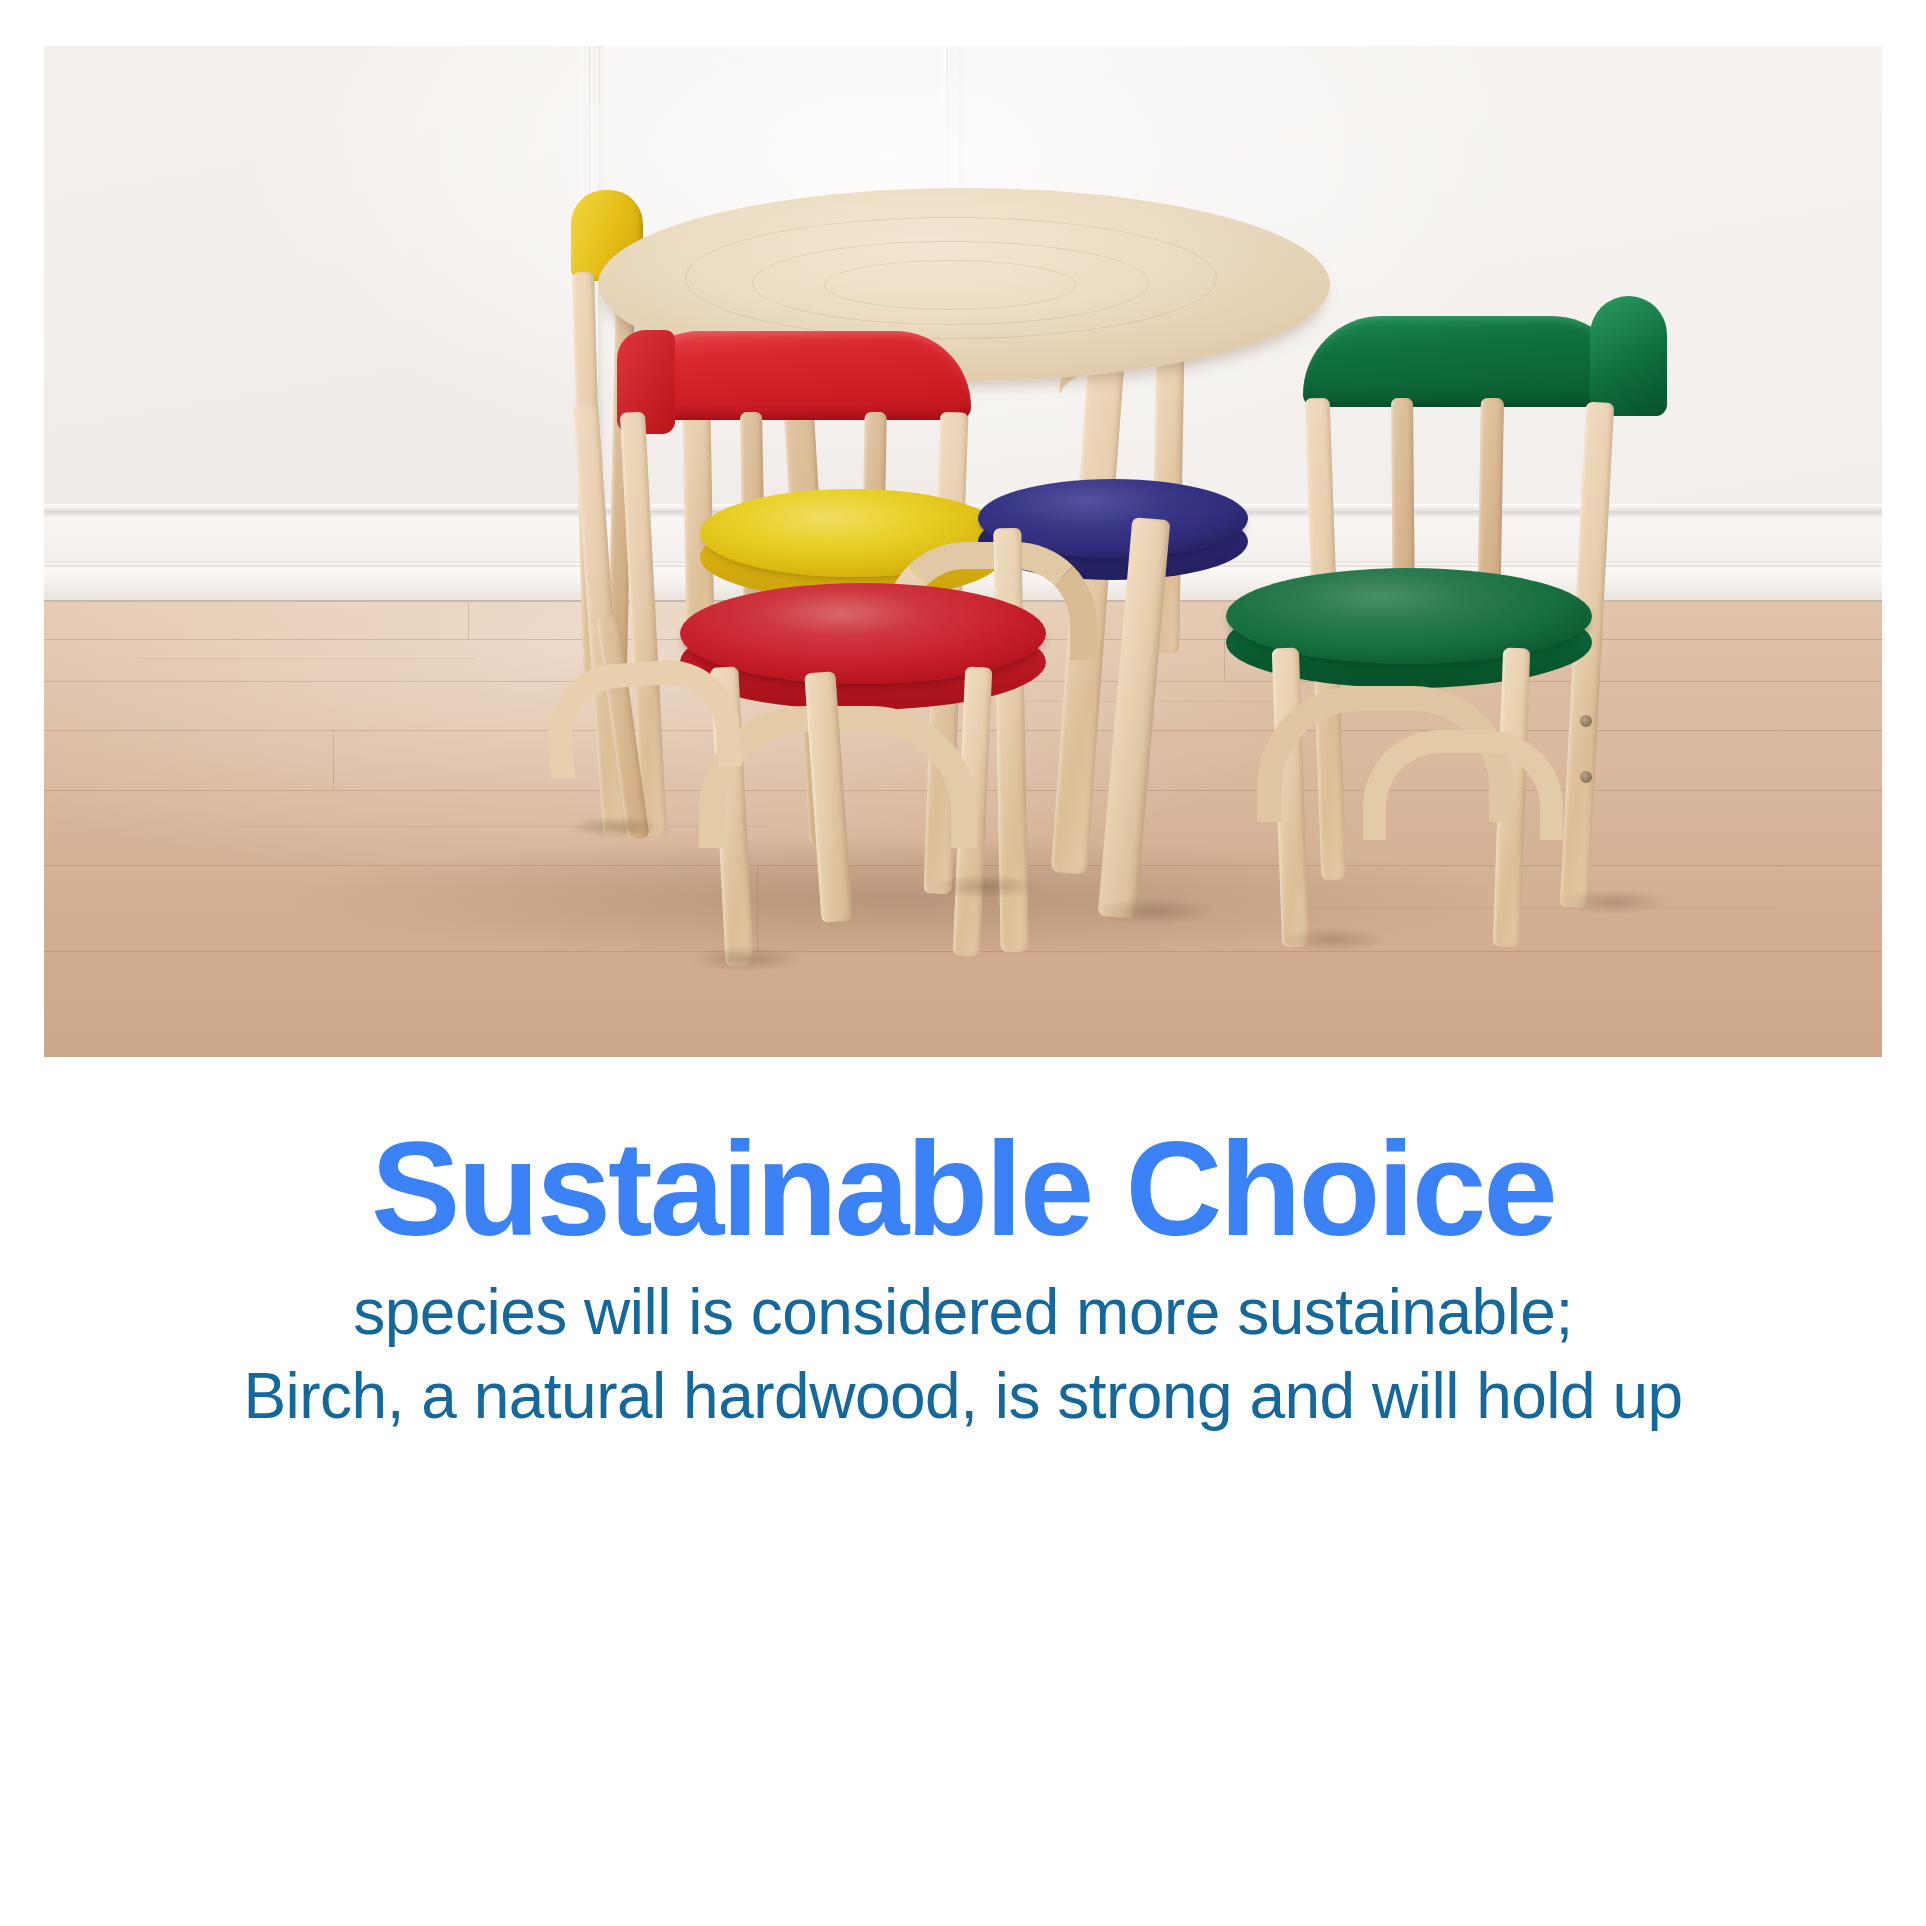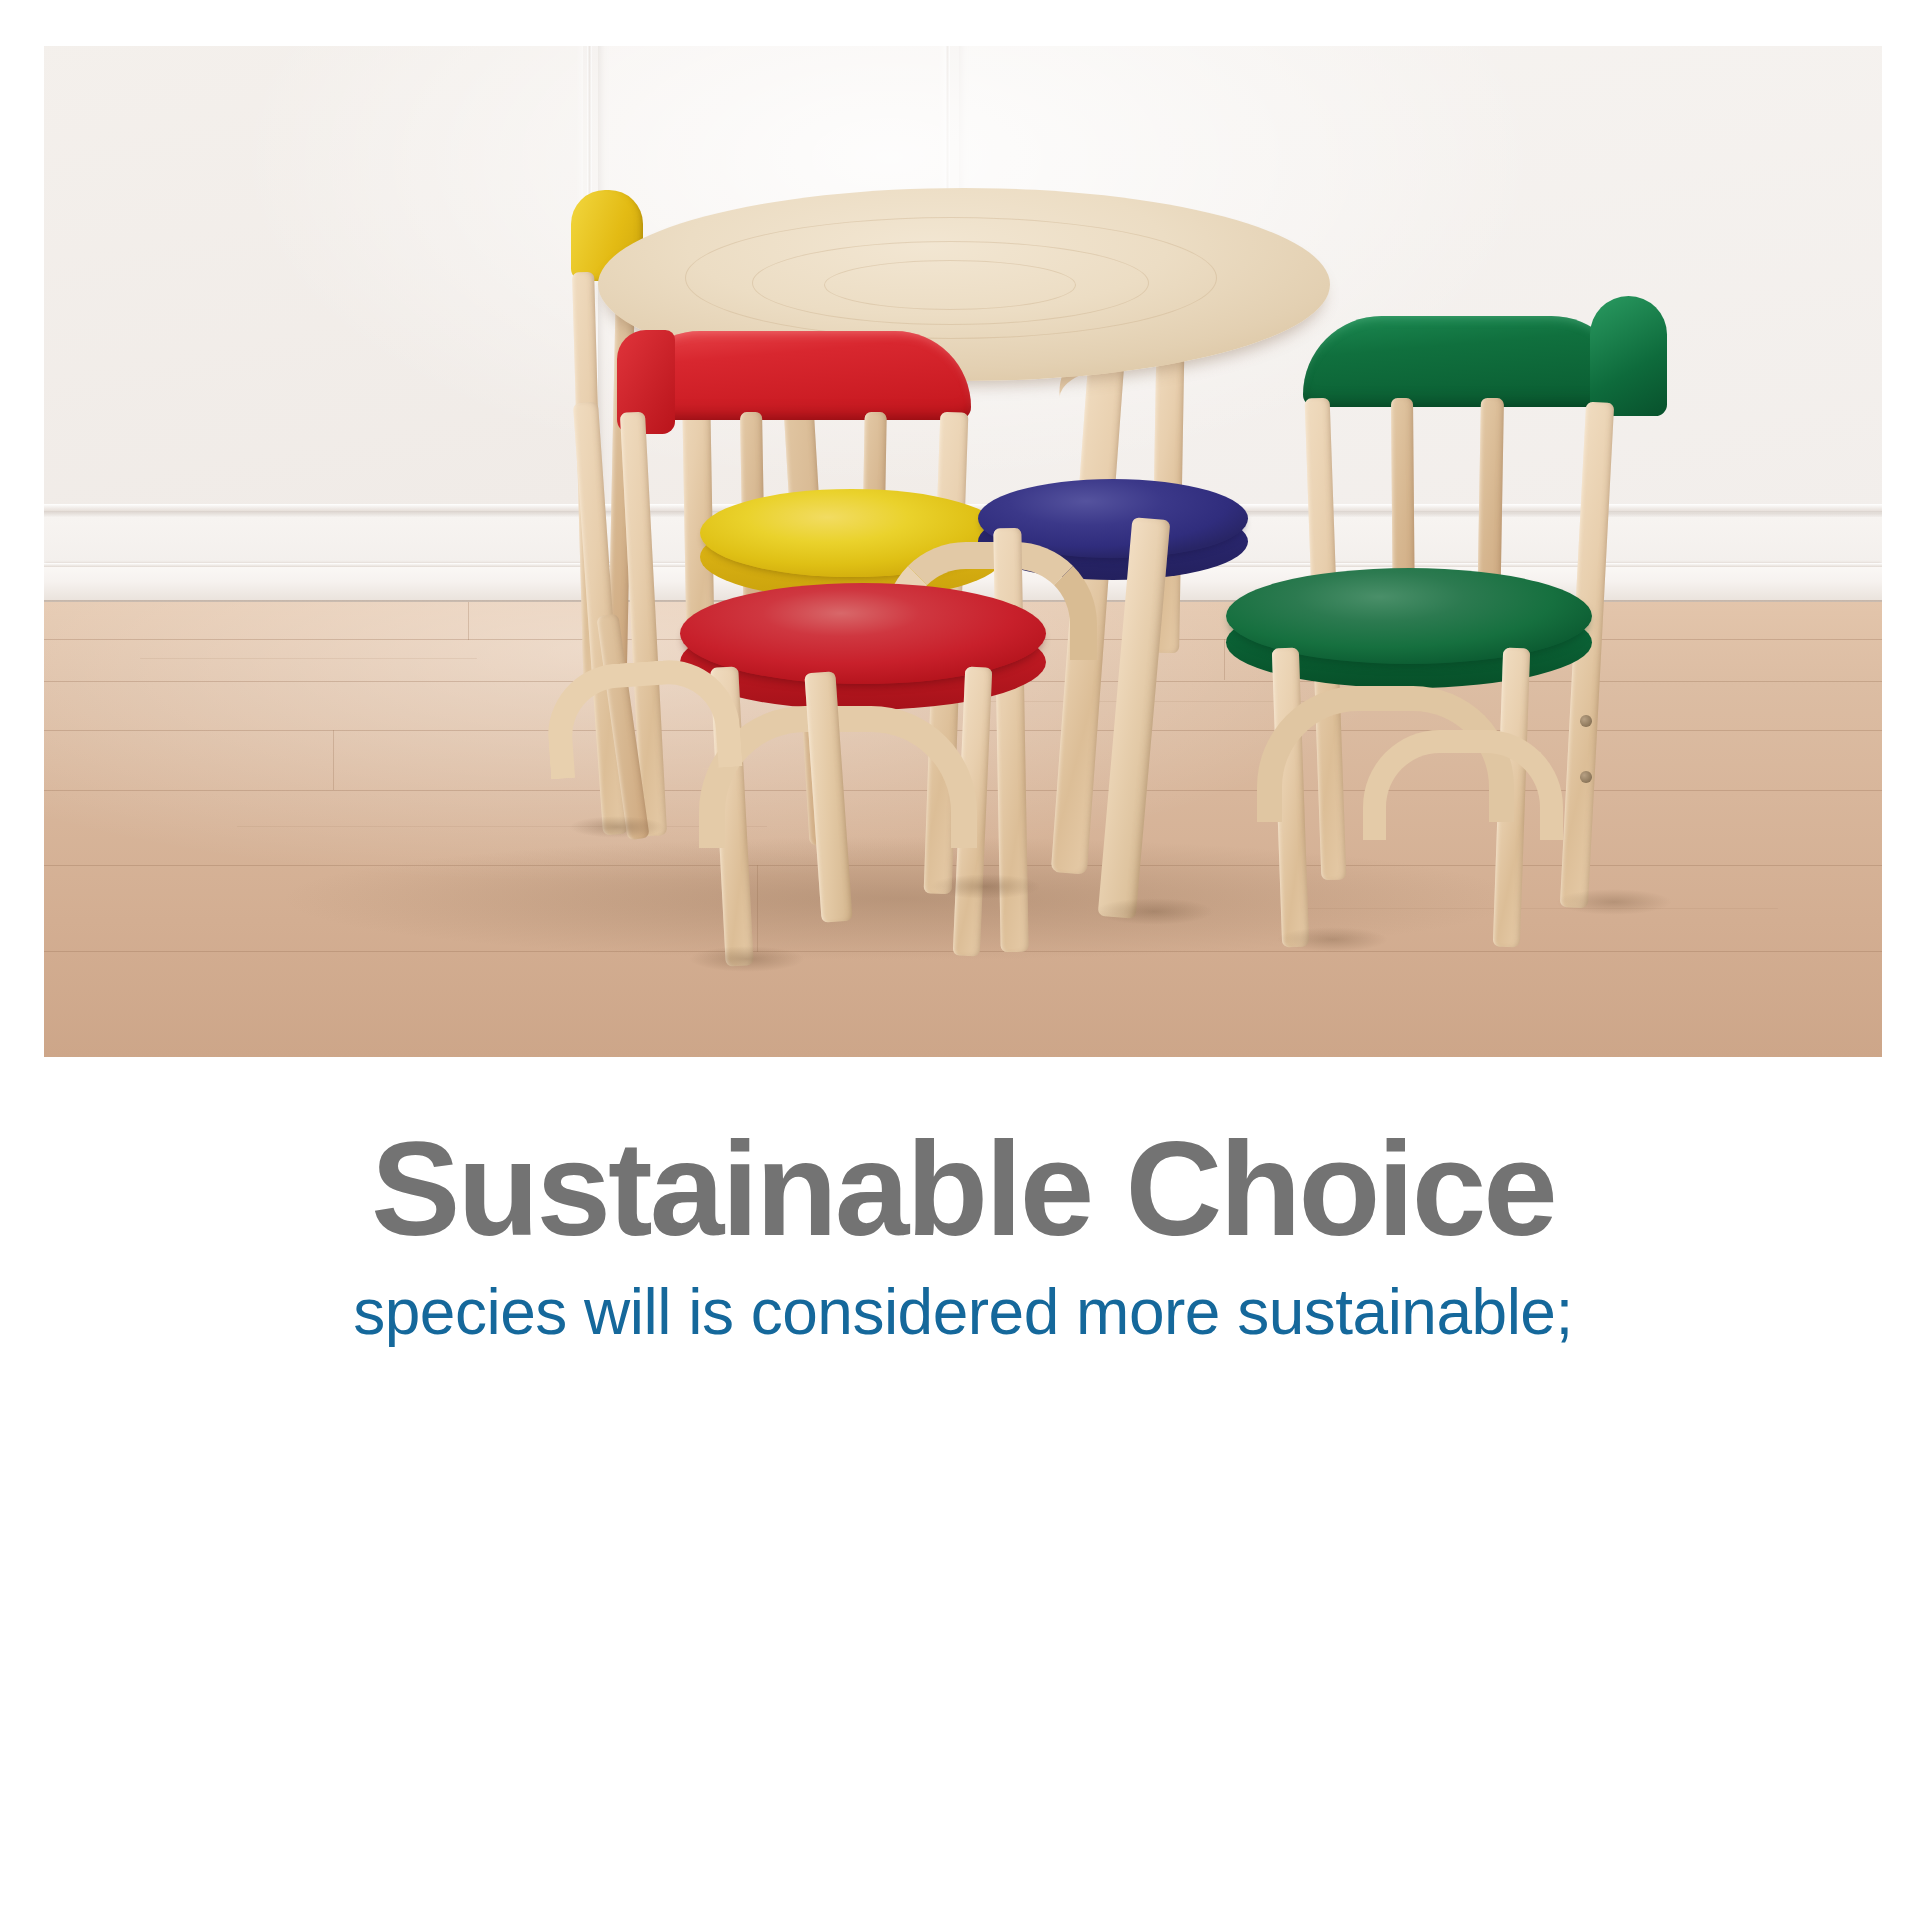--- a/index.html
+++ b/index.html
@@ -95,21 +95,21 @@
   
   .seat{position:absolute;border-radius:50%;}
   .seat-rim{position:absolute;border-radius:50%;}
   .back-rail{position:absolute;}
 
   
   .content{position:absolute;left:0;top:1059px;width:1926px;text-align:center;}
   .title{
     font-family:"Liberation Sans",sans-serif;
     font-weight:700;font-size:134px;line-height:1.0;
-    color:#737373;letter-spacing:-2.9px;margin:0;padding-top:63px;
+    color:#3b82f6;letter-spacing:-2.9px;margin:0;padding-top:63px;
   }
   .subtitle{
     font-family:"Liberation Serif",serif;
     font-weight:700;font-size:62px;line-height:1.0;
     color:#ee9179;margin:0;padding-top:59px;letter-spacing:0px;
   }
   .body{
     font-family:"Liberation Sans",sans-serif;
     font-weight:400;font-size:64px;line-height:1.30;
     color:#15689b;margin:0;padding-top:15.4px;letter-spacing:-0.5px;
@@ -287,17 +287,18 @@
     </div>
   </div>
 
   <div class="content">
 
     <h1 class="title">Sustainable Choice</h1>
 
 
     <p class="body">
       <span class="ln">species will is considered more sustainable;</span>
+      <span class="ln">Birch, a natural hardwood, is strong and will hold up</span>
     </p>
 
   </div>
 </div>
 
 
 </body></html>

